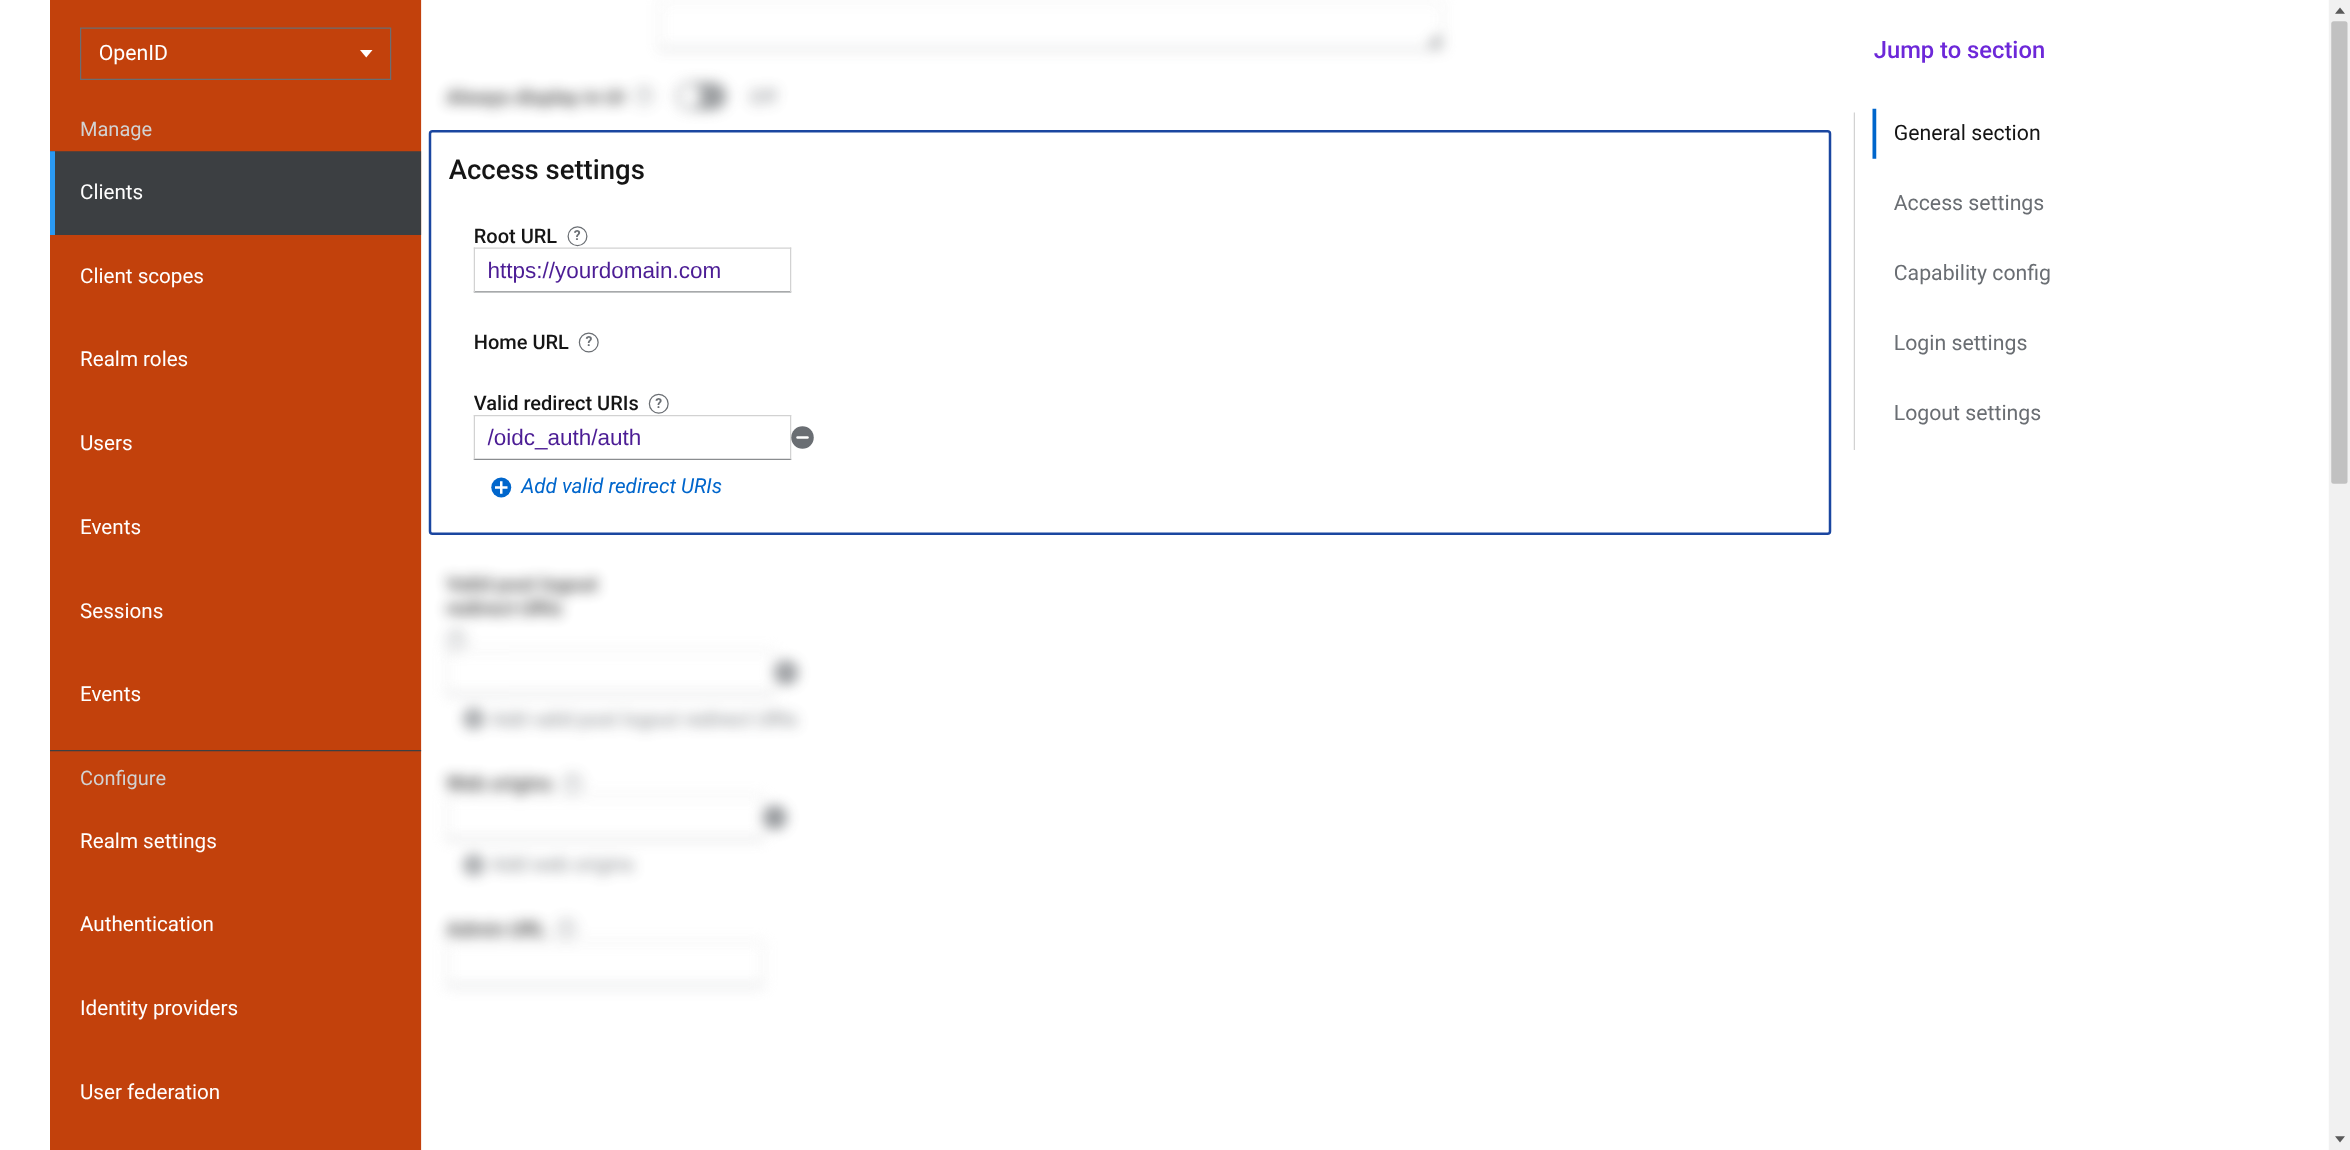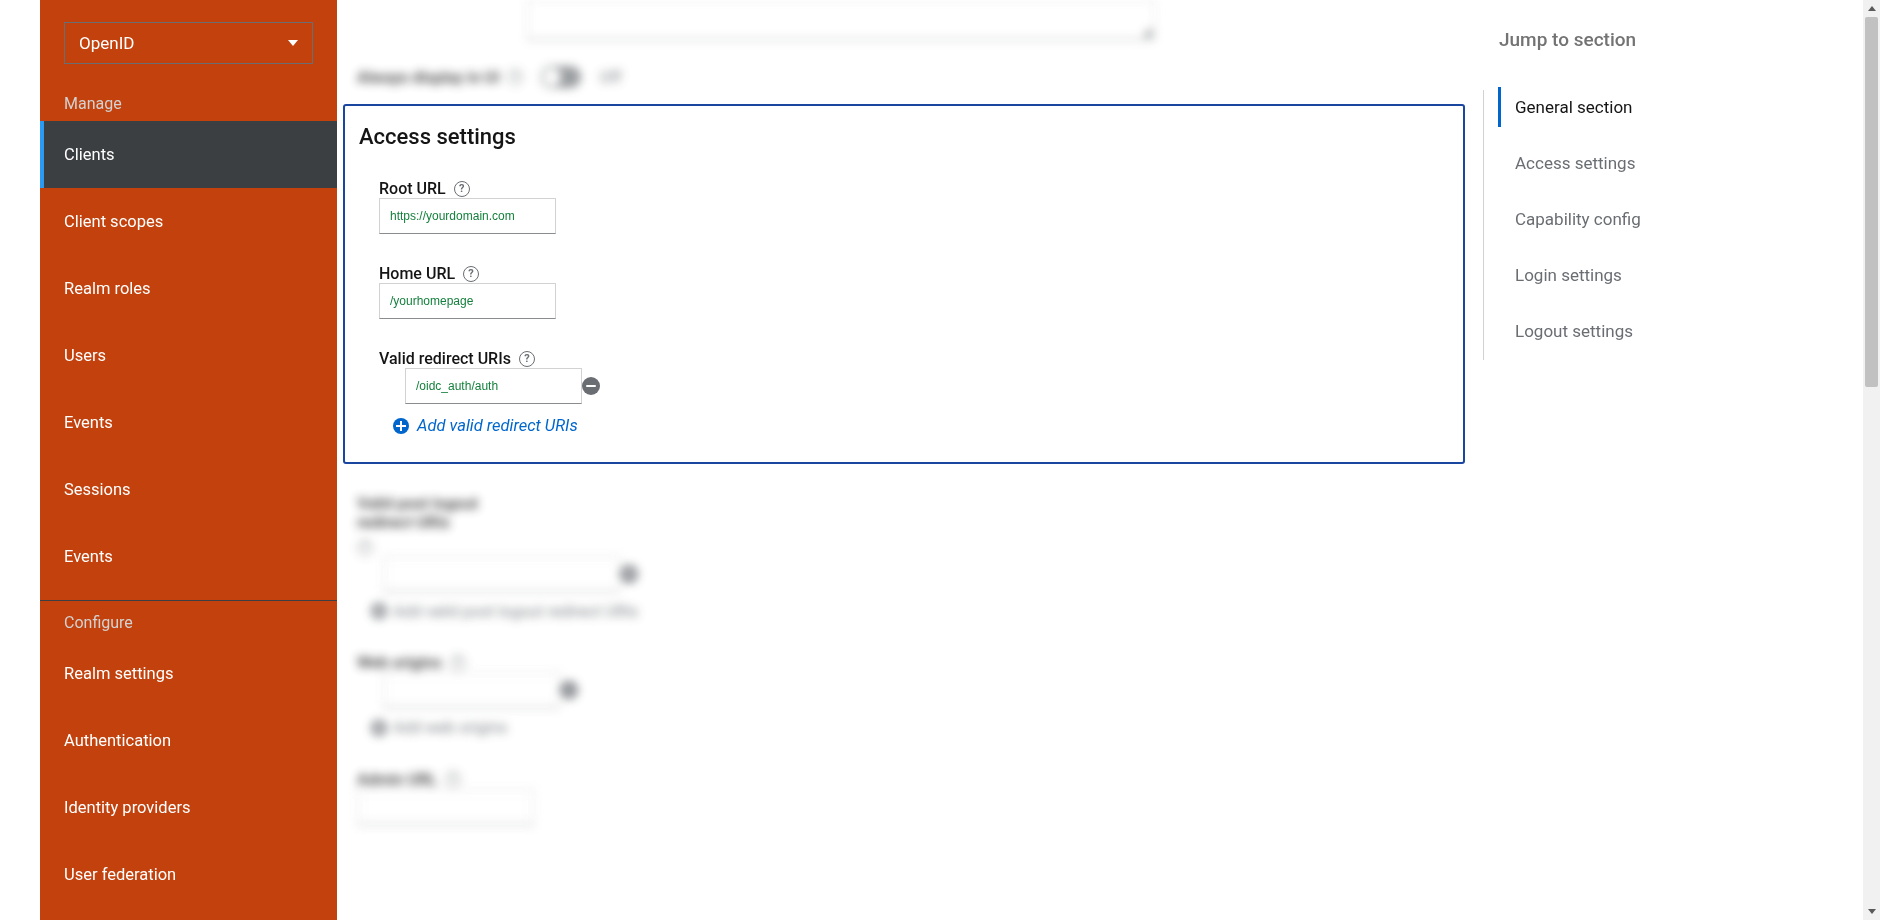--- a/index.html
+++ b/index.html
@@ -110,28 +110,27 @@
   .form-input-col {
     flex: 1;
     max-width: 630px;
   }
   .text-input {
     width: 100%;
     height: 36px;
     border: 1px solid #d2d2d2;
     border-bottom: 1px solid #8a8d90;
     padding: 0 10px;
-    font-size: 12px;
-    color: #15803d;
+    font-size: 18px;
+    color: #4c1d95;
     outline: none;
   }
   .input-row {
     display: flex;
     align-items: center;
-    margin-left: 26px;
   }
   .minus-btn {
     width: 18px; height: 18px;
     border-radius: 50%;
     background: #6a6e73;
     color: #fff;
     display: flex;
     align-items: center;
     justify-content: center;
     cursor: pointer;
@@ -222,21 +221,21 @@
     position: absolute;
     left: 0; top: 90px; bottom: 10px;
     width: 1px;
     background: #d2d2d2;
     height: 270px;
   }
   .jump-title {
     font-size: 19px;
     font-weight: 500;
     margin-bottom: 28px;
-    color: #737373;
+    color: #6d28d9;
   }
   .jump-link {
     display: block;
     padding: 18px 0 18px 16px;
     font-size: 17px;
     color: #6a6e73;
     cursor: pointer;
     position: relative;
   }
   .jump-link.active {
@@ -342,23 +341,20 @@
           </div>
           <div class="form-input-col">
             <input class="text-input" type="text" value="https://yourdomain.com" style="">
           </div>
         </div>
 
         <div class="form-row">
           <div class="form-label-col">
             <span>Home URL</span>
             <span class="help-icon">?</span>
-          </div>
-          <div class="form-input-col">
-            <input class="text-input" type="text" value="/yourhomepage" style="">
           </div>
         </div>
 
         <div class="form-row">
           <div class="form-label-col">
             <span>Valid redirect URIs</span>
             <span class="help-icon">?</span>
           </div>
           <div class="form-input-col">
             <div class="input-row">

